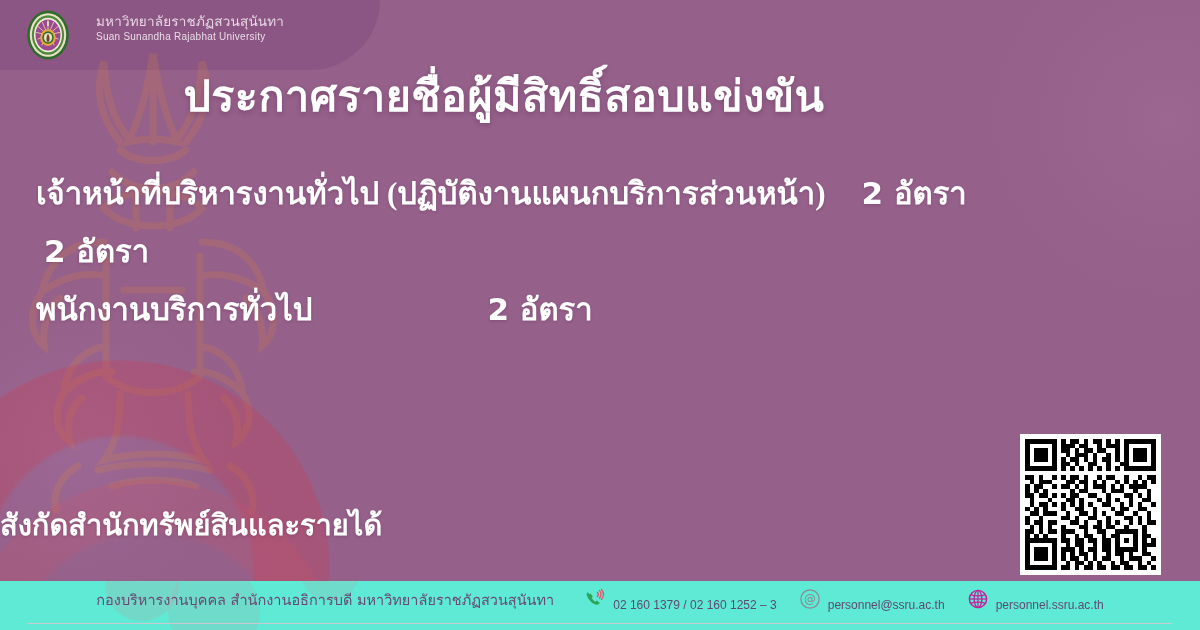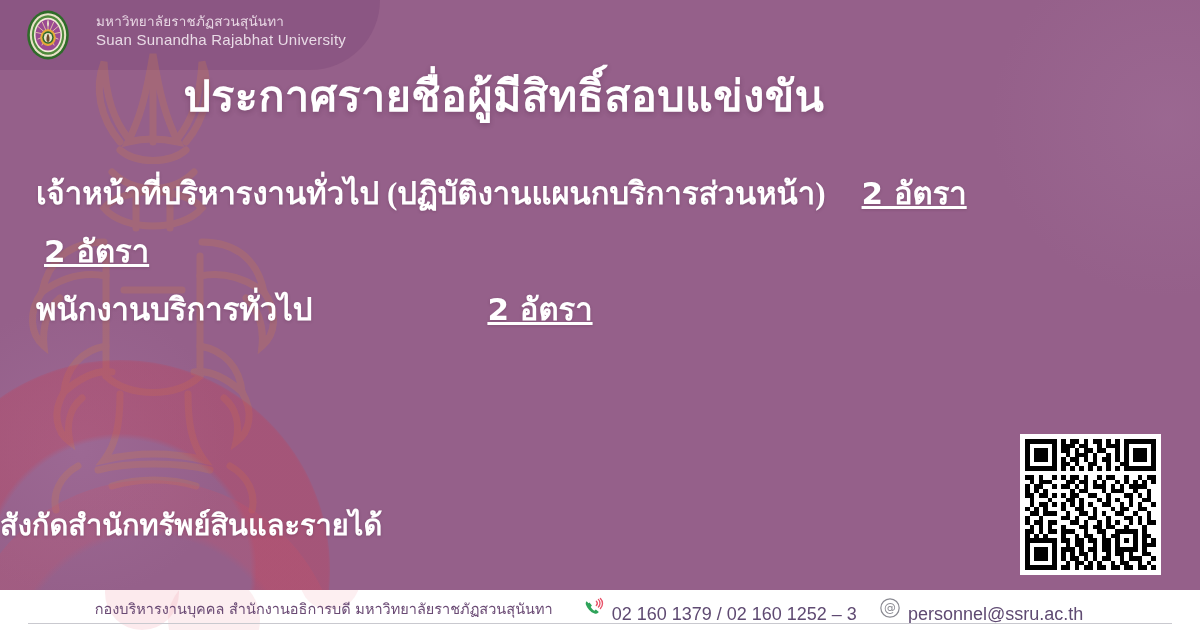--- a/index.html
+++ b/index.html
@@ -57,21 +57,21 @@
   }
   .logo svg{width:100%;height:100%;display:block;}
   .uni-names{
     position:absolute;left:96px;top:12px;line-height:1.35;
   }
   .uni-th{
     font-size:13.5px;color:#e7d6e3;letter-spacing:.2px;
     font-family:"DejaVu Sans","Liberation Sans",sans-serif;
   }
   .uni-en{
-    font-size:15px;color:#e9dbe6;letter-spacing:.25px;
+    font-size:10px;color:#e9dbe6;letter-spacing:.25px;
     font-family:"Liberation Sans",sans-serif;
   }
 
   
   .title{
     position:absolute;left:0;top:62px;width:1008px;
     text-align:center;
     font-family:"DejaVu Sans","Liberation Sans",sans-serif;
     font-weight:bold;font-size:43px;color:#ffffff;
     letter-spacing:.5px;
@@ -85,21 +85,21 @@
   .row{
     display:flex;align-items:baseline;
     height:58px;
     font-family:"DejaVu Sans","Liberation Sans",sans-serif;
     font-weight:bold;color:#ffffff;
     font-size:31px;
     white-space:nowrap;
     text-shadow:0 1px 3px rgba(70,30,60,.25);
   }
   .row .pos{display:inline-block;}
-  .row .cnt{display:inline-block;text-decoration:underline;}
+  .row .cnt{display:inline-block;}
   .row.wide  .pos{width:auto;font-family:Liberation Serif, serif;}
   .row.wide  .cnt{margin-left:36px;}
   .row.wide2 .cnt{margin-left:8px;}
   .row.short .pos{width:auto;}
   .row.short .cnt{margin-left:0;}
   .row.short .spacer{display:inline-block;width:175px;}
 
   
   .affil{
     position:absolute;left:0;top:502px;width:960px;text-align:left;
@@ -110,22 +110,22 @@
 
   
   .qr-wrap{
     position:absolute;left:1020px;top:434px;width:141px;height:141px;
     background:#ffffff;padding:5px;box-sizing:border-box;
   }
   .qr-wrap svg{display:block;width:100%;height:100%;}
 
   
   .footer{
-    position:absolute;left:0;bottom:0;width:1200px;height:40px;
-    background:#ffffff;overflow:hidden;
+    position:absolute;left:0;bottom:0;width:1200px;height:49px;
+    background:#5eead4;overflow:hidden;
   }
   .footer .fblob1{
     position:absolute;left:105px;top:-34px;width:74px;height:74px;border-radius:50%;
     background:rgba(235,125,140,.16);
   }
   .footer .fblob2{
     position:absolute;left:168px;top:-16px;width:92px;height:92px;border-radius:50%;
     background:rgba(235,125,140,.13);
   }
   .footer .fblob3{
@@ -138,21 +138,21 @@
   .fline{
     position:absolute;left:0;top:0;width:1200px;height:36px;
     display:flex;align-items:center;justify-content:center;
     gap:0;
   }
   .fitem{display:flex;align-items:center;}
   .ftext{
     font-family:"DejaVu Sans","Liberation Sans",sans-serif;
     font-size:14.5px;color:#6a4a74;white-space:nowrap;
   }
-  .ftext.lat{font-family:"Liberation Sans",sans-serif;font-size:18px;color:#5f4a72;margin-top:12px;}
+  .ftext.lat{font-family:"Liberation Sans",sans-serif;font-size:12px;color:#5f4a72;margin-top:12px;}
   .ic{width:22px;height:22px;margin:0 7px 0 0;flex:0 0 auto;}
   .ic svg{width:100%;height:100%;display:block;}
   .gap-lg{width:30px;}
   .gap-md{width:22px;}
 </style>
 </head>
 <body>
 
 <div class="poster">
 
@@ -530,18 +530,31 @@
         <span class="ic">
           <svg viewBox="0 0 24 24" xmlns="http://www.w3.org/2000/svg">
             <circle cx="12" cy="12" r="10" fill="none" stroke="#8a8a92" stroke-width="1.3"></circle>
             <text x="12" y="16.4" text-anchor="middle" font-family="DejaVu Sans, sans-serif" font-size="13" fill="#8a8a92">@</text>
           </svg>
         </span>
         <span class="ftext lat">personnel@ssru.ac.th</span>
       </div>
       <span class="gap-md"></span>
 
+      <div class="fitem">
+        <span class="ic">
+          <svg viewBox="0 0 24 24" xmlns="http://www.w3.org/2000/svg">
+            <circle cx="12" cy="12" r="9.4" fill="none" stroke="#c4219b" stroke-width="1.6"></circle>
+            <ellipse cx="12" cy="12" rx="4.2" ry="9.4" fill="none" stroke="#c4219b" stroke-width="1.4"></ellipse>
+            <line x1="2.6" y1="12" x2="21.4" y2="12" stroke="#c4219b" stroke-width="1.4"></line>
+            <path d="M4 7.2 C8 9 16 9 20 7.2" fill="none" stroke="#c4219b" stroke-width="1.3"></path>
+            <path d="M4 16.8 C8 15 16 15 20 16.8" fill="none" stroke="#c4219b" stroke-width="1.3"></path>
+            <line x1="12" y1="2.6" x2="12" y2="21.4" stroke="#c4219b" stroke-width="1.3"></line>
+          </svg>
+        </span>
+        <span class="ftext lat">personnel.ssru.ac.th</span>
+      </div>
     </div>
 
     <div class="rule"></div>
   </div>
 
 </div>
 
 </body></html>

